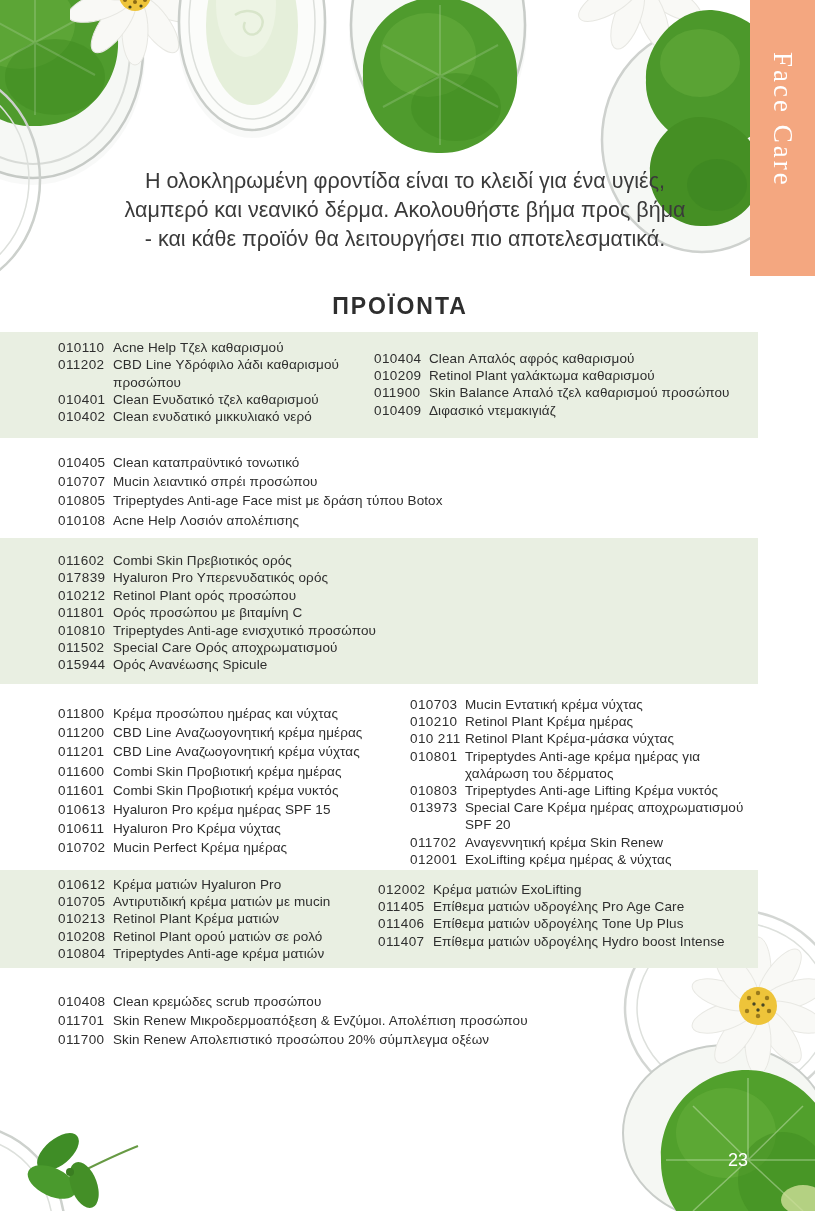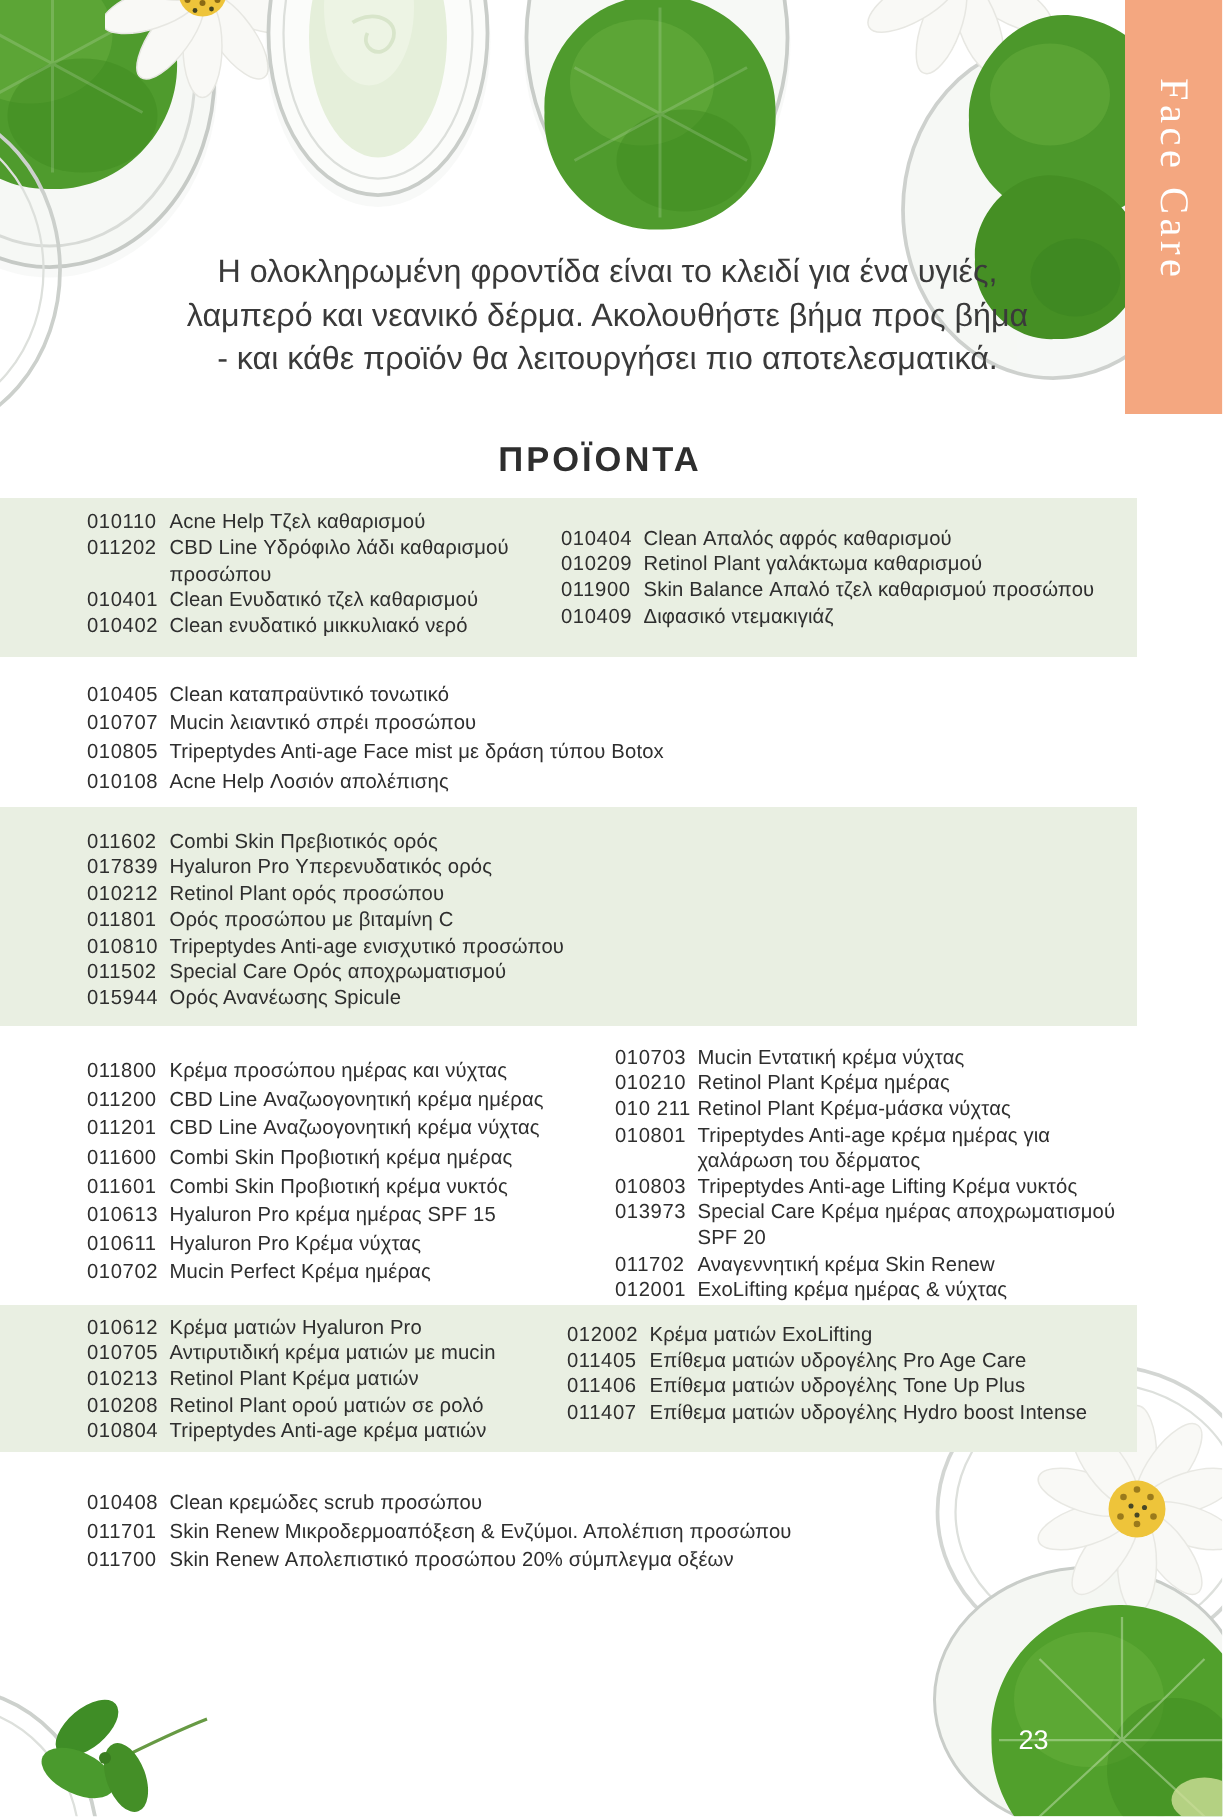--- a/index.html
+++ b/index.html
@@ -27,21 +27,21 @@
   #c4L{left:58px;top:704px;width:315px;line-height:19.2px;}
   #c4R{left:410px;top:696px;width:348px;line-height:17.2px;}
   #c5L{left:58px;top:876px;width:310px;line-height:17.2px;}
   #c5R{left:378px;top:881px;width:380px;line-height:17.2px;}
   #c6 {left:58px;top:992px;width:560px;line-height:19.2px;}
   #tab{position:absolute;left:750px;top:0;width:65px;height:276px;
     background:var(--tab,#F4A780);z-index:5;display:flex;justify-content:center;
     padding-top:52px;box-sizing:border-box;}
   #tab span{writing-mode:vertical-rl;font-family:"Liberation Serif",serif;
     font-size:27px;letter-spacing:3px;color:#ffffff;}
-  #pagenum{position:absolute;left:679px;top:1150px;width:52px;text-align:left;
+  #pagenum{position:absolute;left:712px;top:1150px;width:52px;text-align:center;
     font-size:18px;color:var(--page_number,#ffffff);z-index:4;}
 </style>
 </head>
 <body>
 
 <div id="page">
 
   <svg class="deco" style="left:-85px;top:-95px" width="235" height="285" viewBox="0 0 235 285">
     <ellipse cx="118" cy="150" rx="112" ry="130" fill="rgba(120,130,115,0.05)"></ellipse>
     <ellipse cx="118" cy="145" rx="110" ry="128" fill="#f6f8f5" stroke="#c6cac6" stroke-width="2.5"></ellipse>

